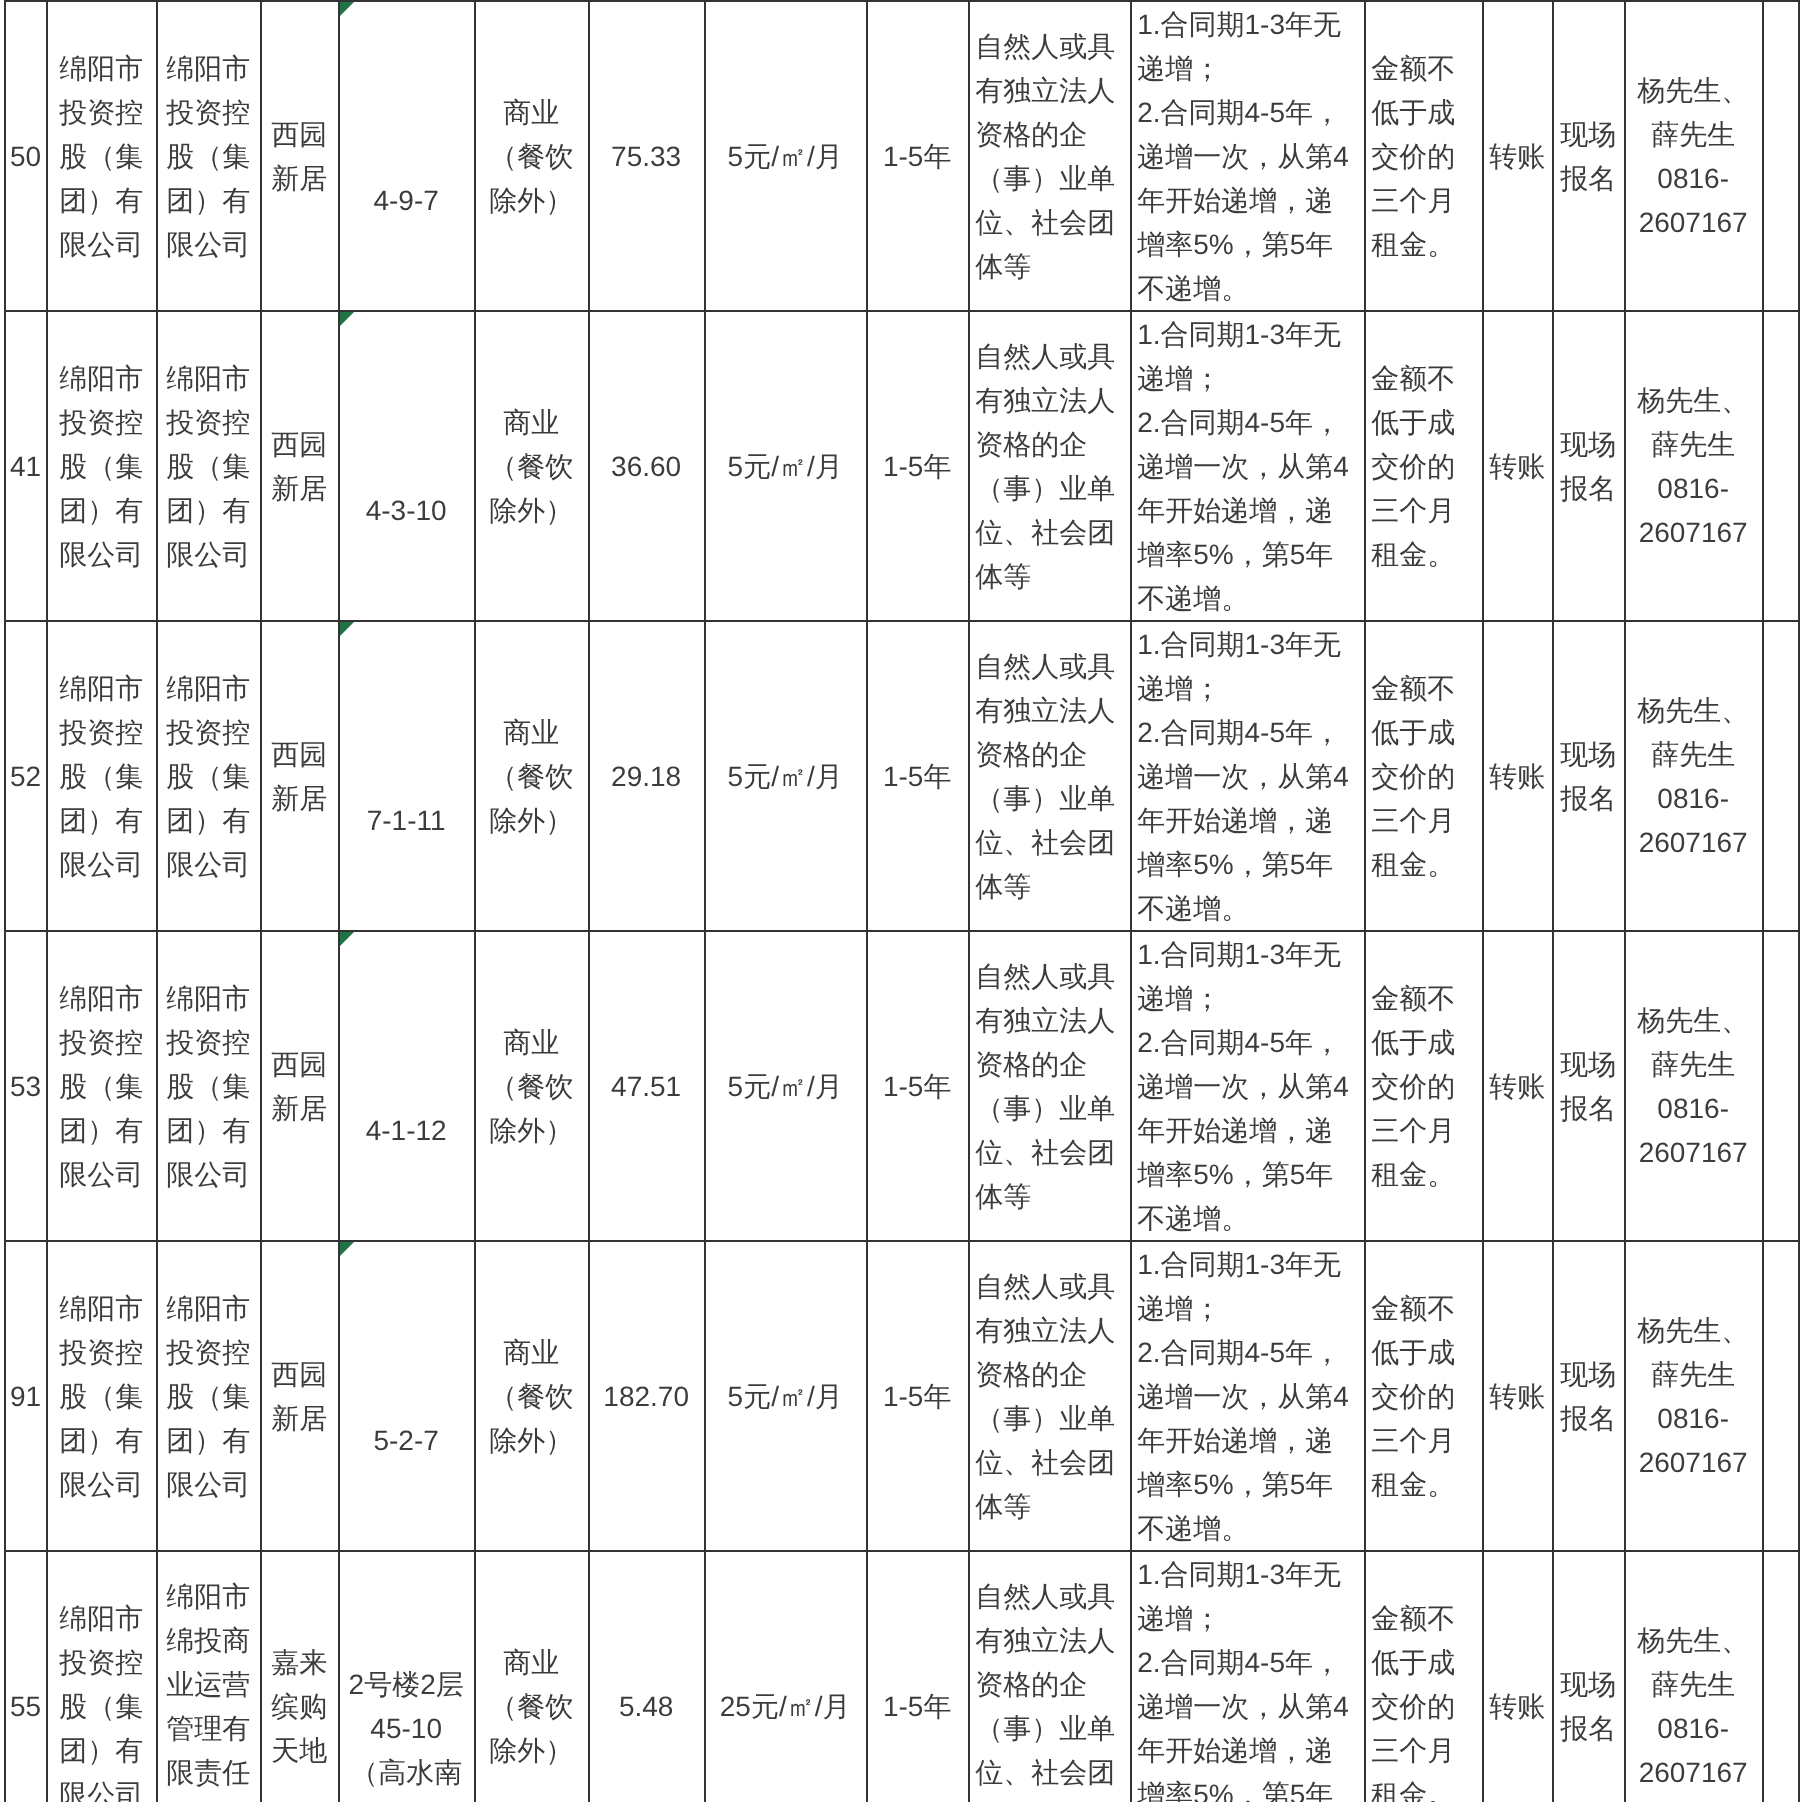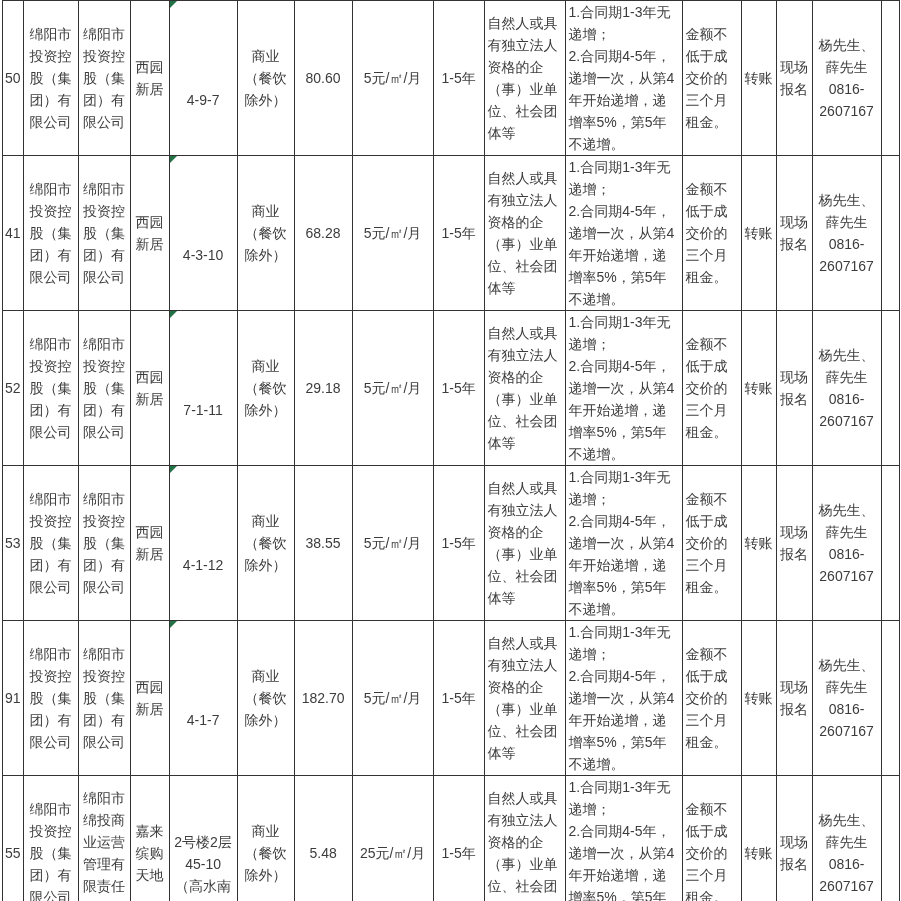--- a/index.html
+++ b/index.html
@@ -69,21 +69,21 @@
     <td>50</td>
     <td>绵阳市投资控股（集团）有限公司</td>
     <td>绵阳市投资控股（集团）有限公司</td>
     <td>西园新居</td>
     <td class="pre">
       <span class="corner-flag" style="border-top-color: rgb(33, 115, 70);"></span>
       <span>4-9-7</span>
     </td>
     <td class="pre">商业
 （餐饮除外）</td>
-    <td>80.60</td>
+    <td>75.33</td>
     <td>5元/㎡/月</td>
     <td>1-5年</td>
     <td class="left">自然人或具有独立法人资格的企（事）业单位、社会团体等</td>
     <td class="left pre">1.合同期1-3年无递增；
 2.合同期4-5年，递增一次，从第4年开始递增，递增率5%，第5年不递增。</td>
     <td class="left">金额不低于成交价的三个月租金。</td>
     <td>转账</td>
     <td>现场报名</td>
     <td class="pre">杨先生、薛先生
 0816-2607167</td>
@@ -93,21 +93,21 @@
     <td>41</td>
     <td>绵阳市投资控股（集团）有限公司</td>
     <td>绵阳市投资控股（集团）有限公司</td>
     <td>西园新居</td>
     <td class="pre">
       <span class="corner-flag" style="border-top-color: rgb(33, 115, 70);"></span>
       <span>4-3-10</span>
     </td>
     <td class="pre">商业
 （餐饮除外）</td>
-    <td>68.28</td>
+    <td>36.60</td>
     <td>5元/㎡/月</td>
     <td>1-5年</td>
     <td class="left">自然人或具有独立法人资格的企（事）业单位、社会团体等</td>
     <td class="left pre">1.合同期1-3年无递增；
 2.合同期4-5年，递增一次，从第4年开始递增，递增率5%，第5年不递增。</td>
     <td class="left">金额不低于成交价的三个月租金。</td>
     <td>转账</td>
     <td>现场报名</td>
     <td class="pre">杨先生、薛先生
 0816-2607167</td>
@@ -141,41 +141,41 @@
     <td>53</td>
     <td>绵阳市投资控股（集团）有限公司</td>
     <td>绵阳市投资控股（集团）有限公司</td>
     <td>西园新居</td>
     <td class="pre">
       <span class="corner-flag" style="border-top-color: rgb(33, 115, 70);"></span>
       <span>4-1-12</span>
     </td>
     <td class="pre">商业
 （餐饮除外）</td>
-    <td>38.55</td>
+    <td>47.51</td>
     <td>5元/㎡/月</td>
     <td>1-5年</td>
     <td class="left">自然人或具有独立法人资格的企（事）业单位、社会团体等</td>
     <td class="left pre">1.合同期1-3年无递增；
 2.合同期4-5年，递增一次，从第4年开始递增，递增率5%，第5年不递增。</td>
     <td class="left">金额不低于成交价的三个月租金。</td>
     <td>转账</td>
     <td>现场报名</td>
     <td class="pre">杨先生、薛先生
 0816-2607167</td>
     <td></td>
   </tr>
       <tr style="height: 100px;">
     <td>91</td>
     <td>绵阳市投资控股（集团）有限公司</td>
     <td>绵阳市投资控股（集团）有限公司</td>
     <td>西园新居</td>
     <td class="pre">
       <span class="corner-flag" style="border-top-color: rgb(33, 115, 70);"></span>
-      <span>4-1-7</span>
+      <span>5-2-7</span>
     </td>
     <td class="pre">商业
 （餐饮除外）</td>
     <td>182.70</td>
     <td>5元/㎡/月</td>
     <td>1-5年</td>
     <td class="left">自然人或具有独立法人资格的企（事）业单位、社会团体等</td>
     <td class="left pre">1.合同期1-3年无递增；
 2.合同期4-5年，递增一次，从第4年开始递增，递增率5%，第5年不递增。</td>
     <td class="left">金额不低于成交价的三个月租金。</td>

